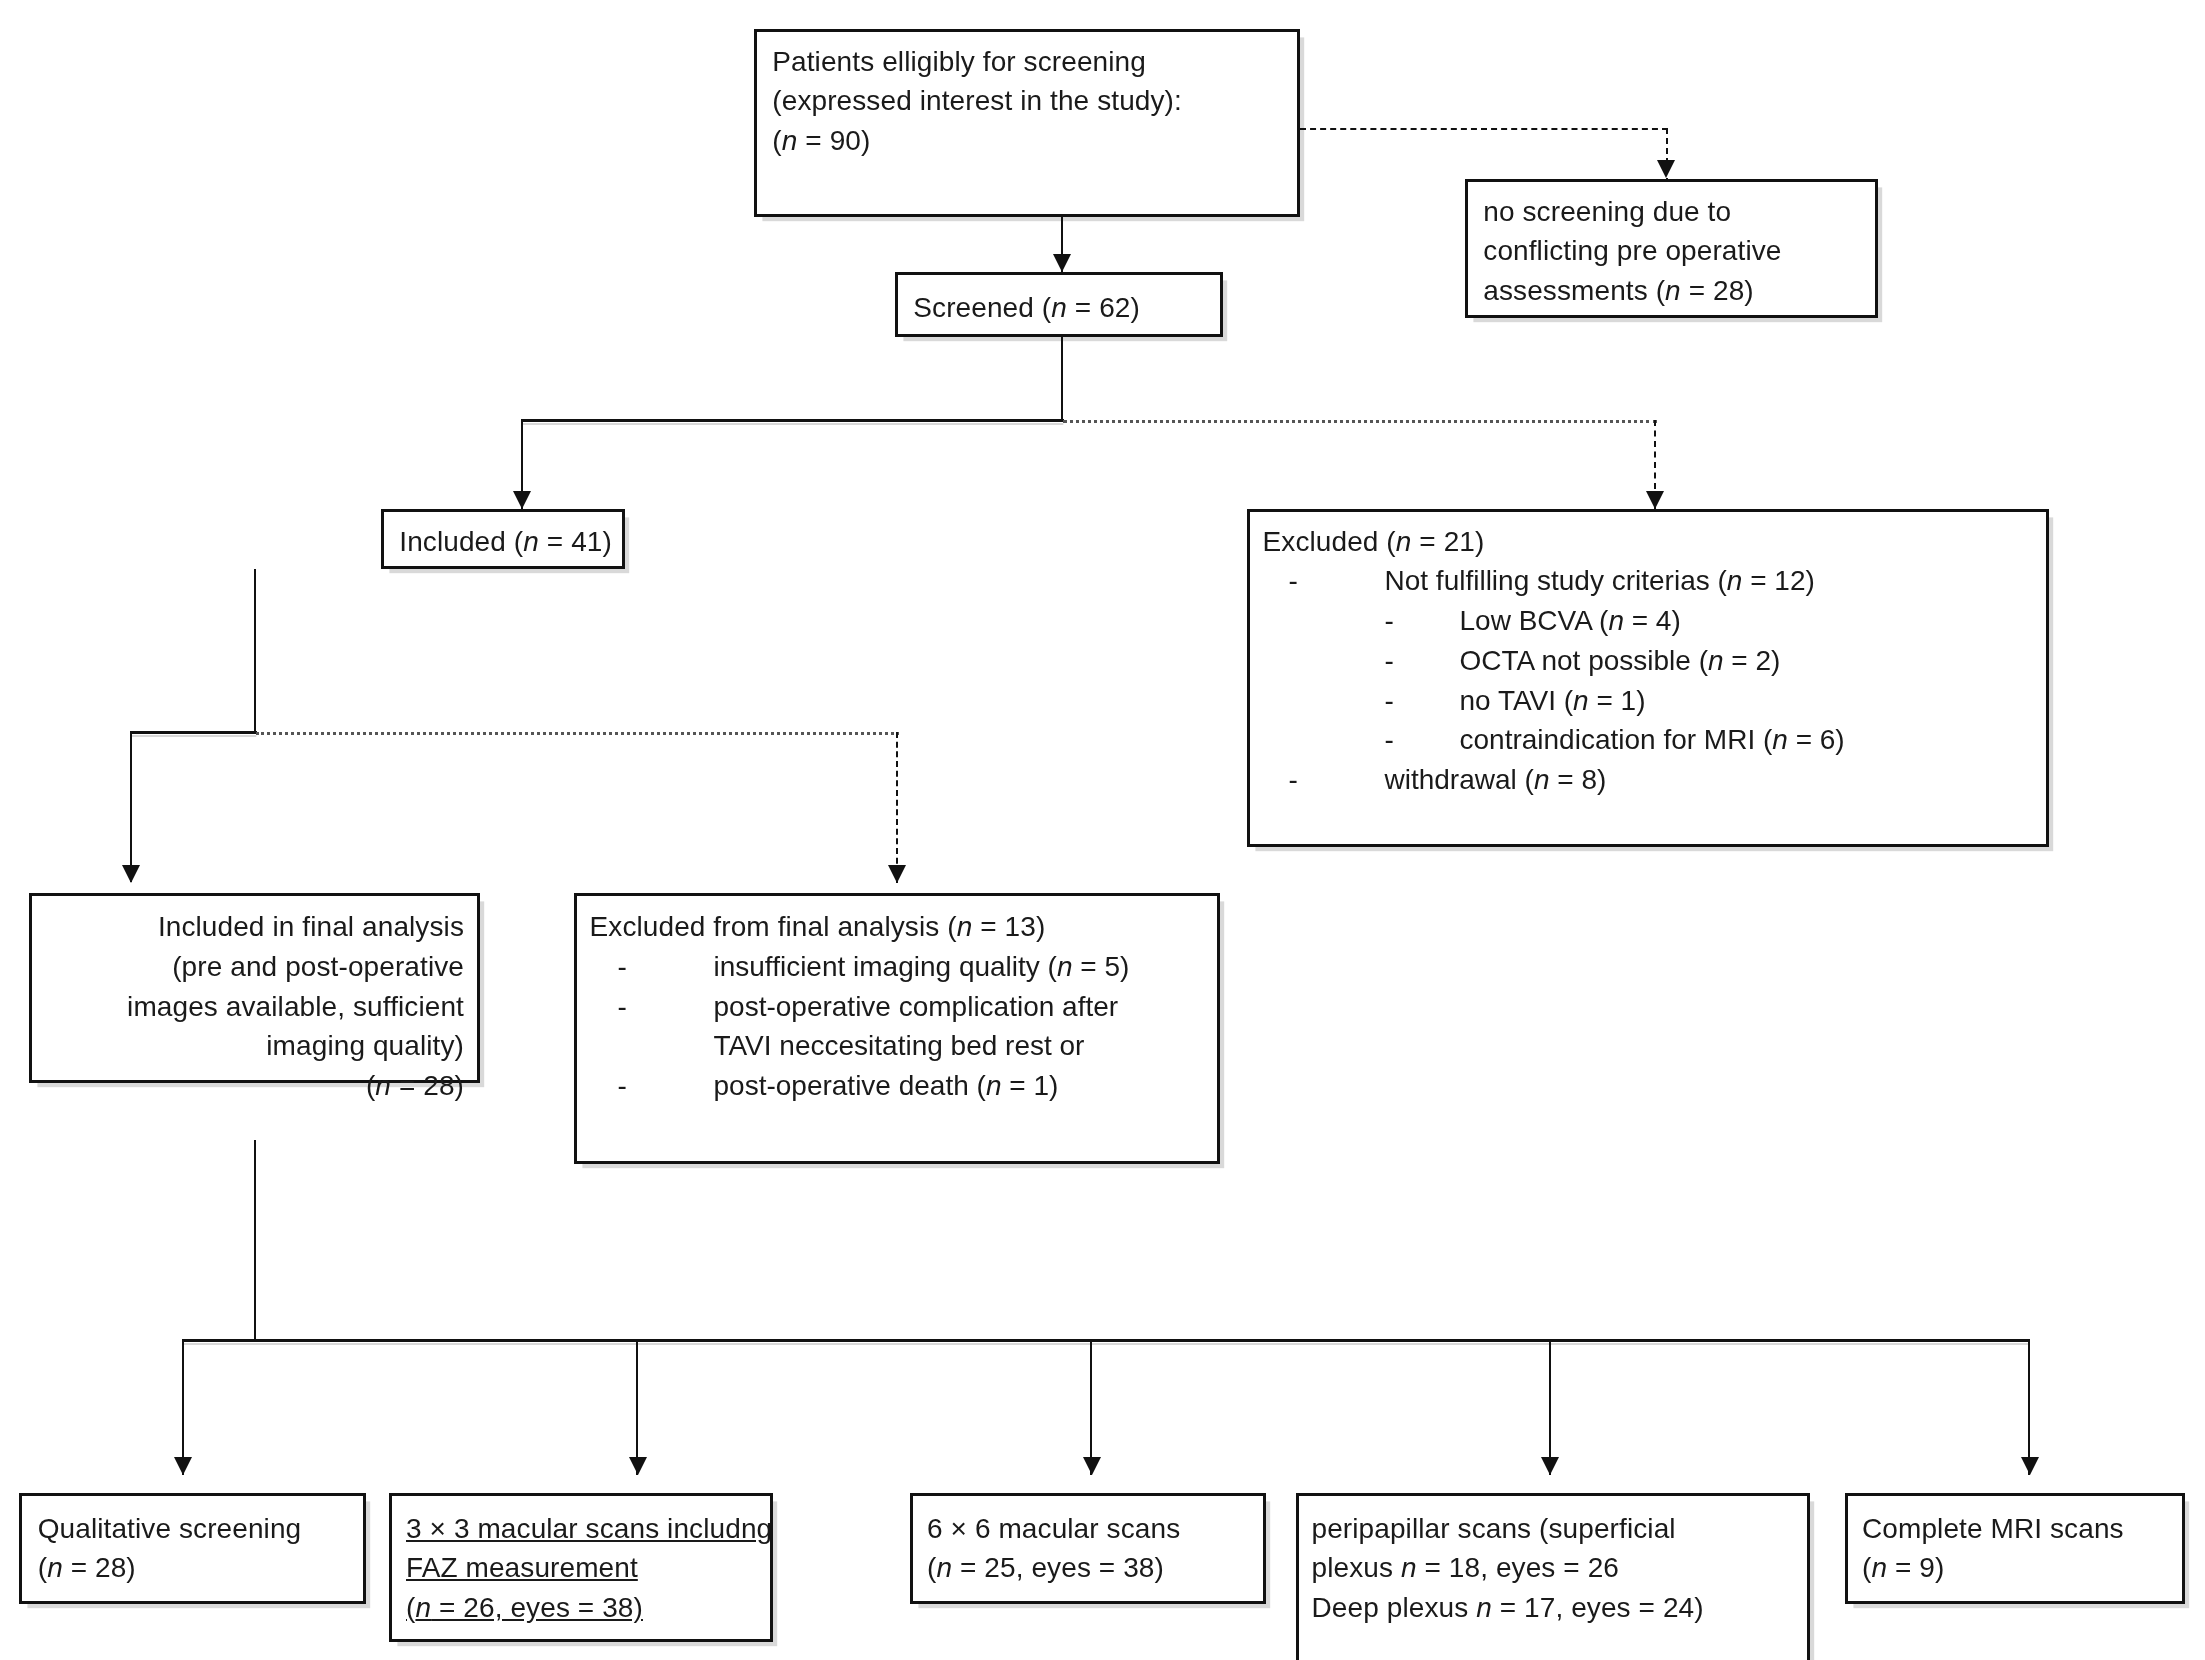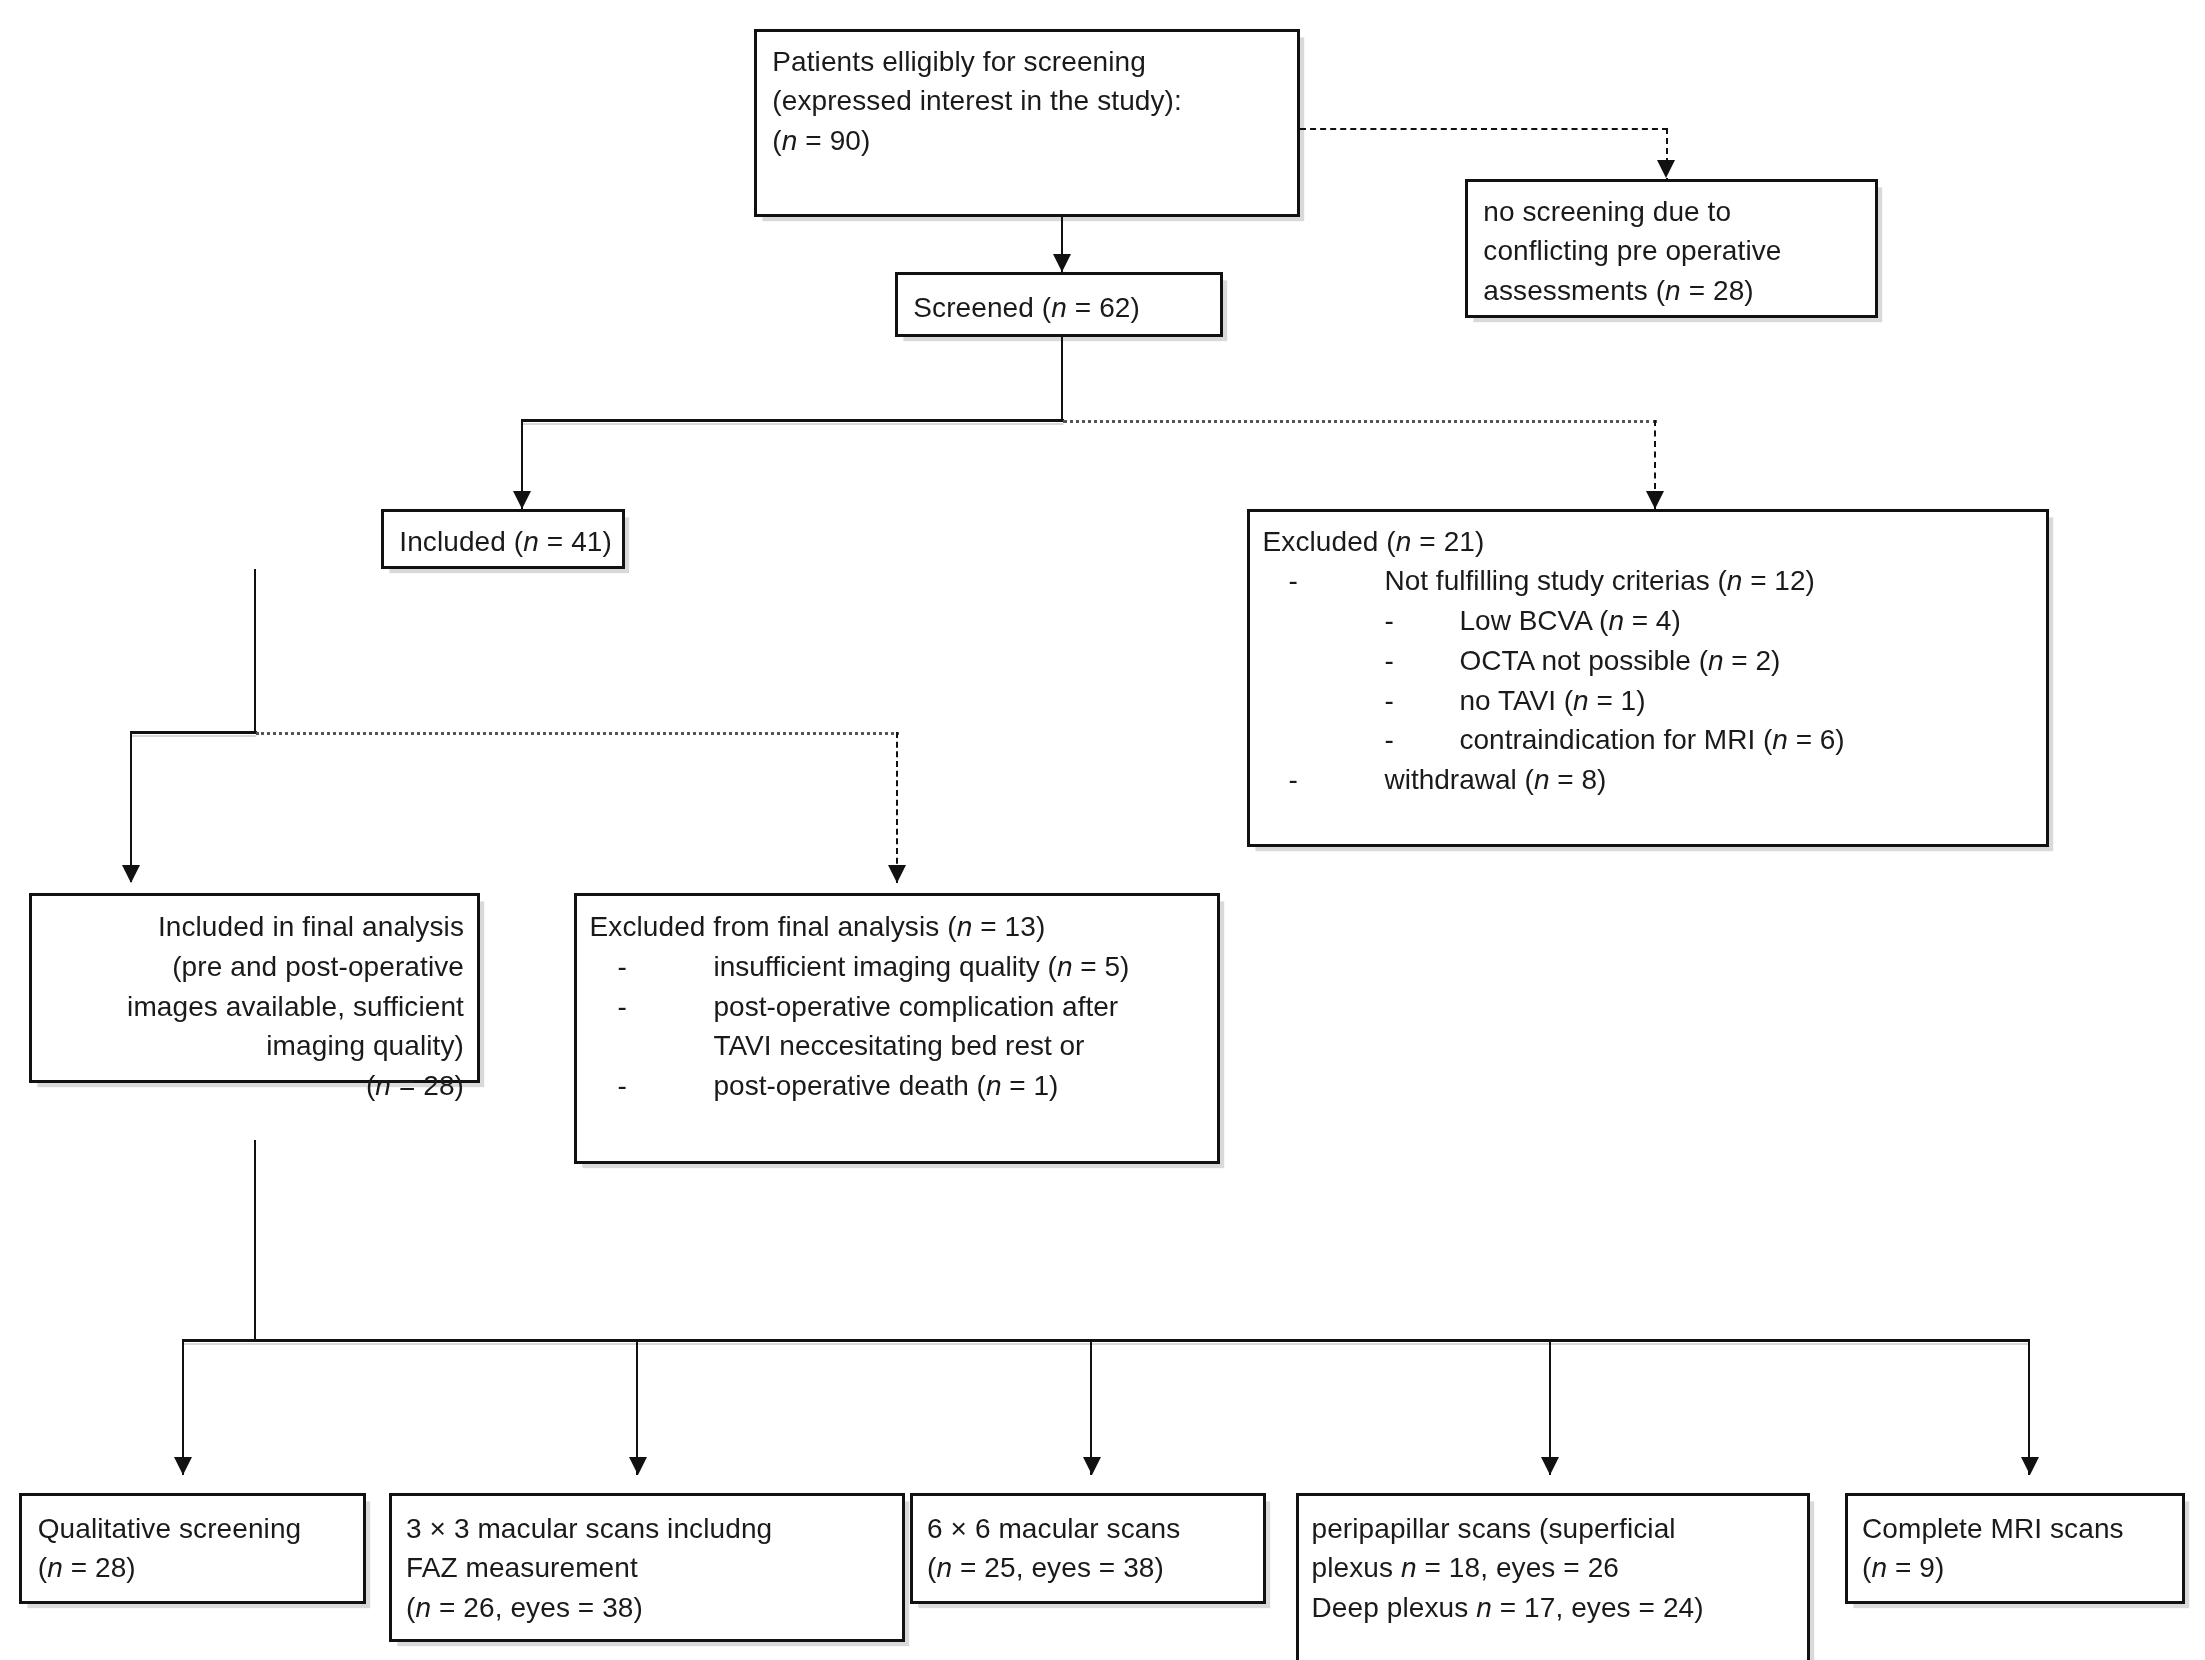--- a/index.html
+++ b/index.html
@@ -232,21 +232,21 @@
   <div class="vline" style="left:2028px; top:1339px; height:136px;"></div>
   <div class="arrow" style="left:2021px; top:1457px;"></div>
 
   <div class="box" style="left:19.4px; top:1493px; width:347px; height:111px;">
     <div class="inner" style="padding:12.5px 11px 9.7px 15.3px;">
       <div class="ln">Qualitative screening</div>
       <div class="ln">(<em>n</em> = 28)</div>
     </div>
   </div>
 
-  <div class="box" style="left:389px; top:1493px; width:516px; height:149px;">
+  <div class="box" style="left:389px; top:1493px; width:384px; height:149px;text-decoration:underline;">
     <div class="inner" style="padding:12.5px 8.3px 9.7px 14px;">
       <div class="ln">3 × 3 macular scans includng</div>
       <div class="ln">FAZ measurement</div>
       <div class="ln">(<em>n</em> = 26, eyes = 38)</div>
     </div>
   </div>
 
   <div class="box" style="left:910px; top:1493px; width:356px; height:111px;">
     <div class="inner" style="padding:12.5px 8.3px 9.7px 14px;">
       <div class="ln">6 × 6 macular scans</div>

